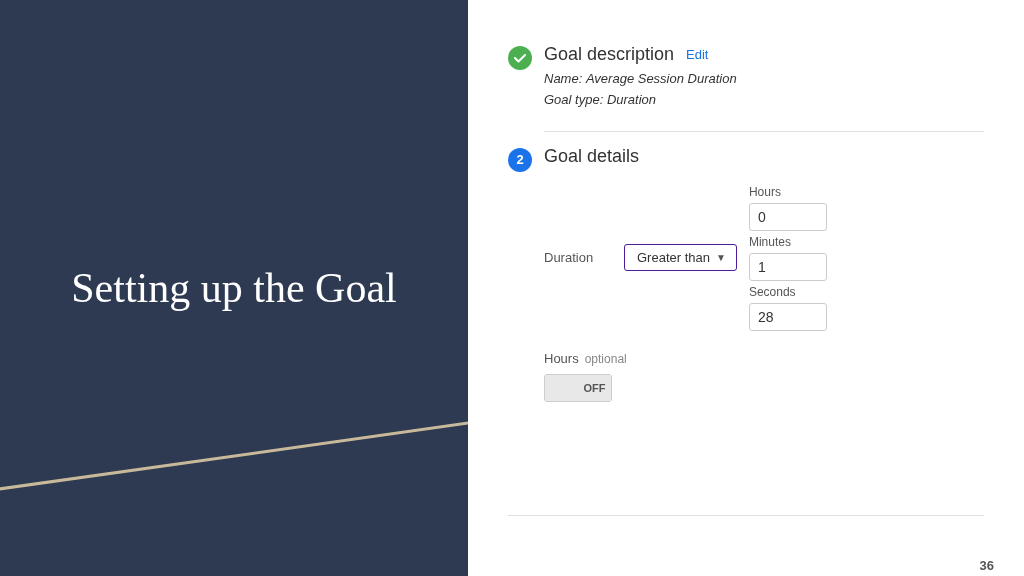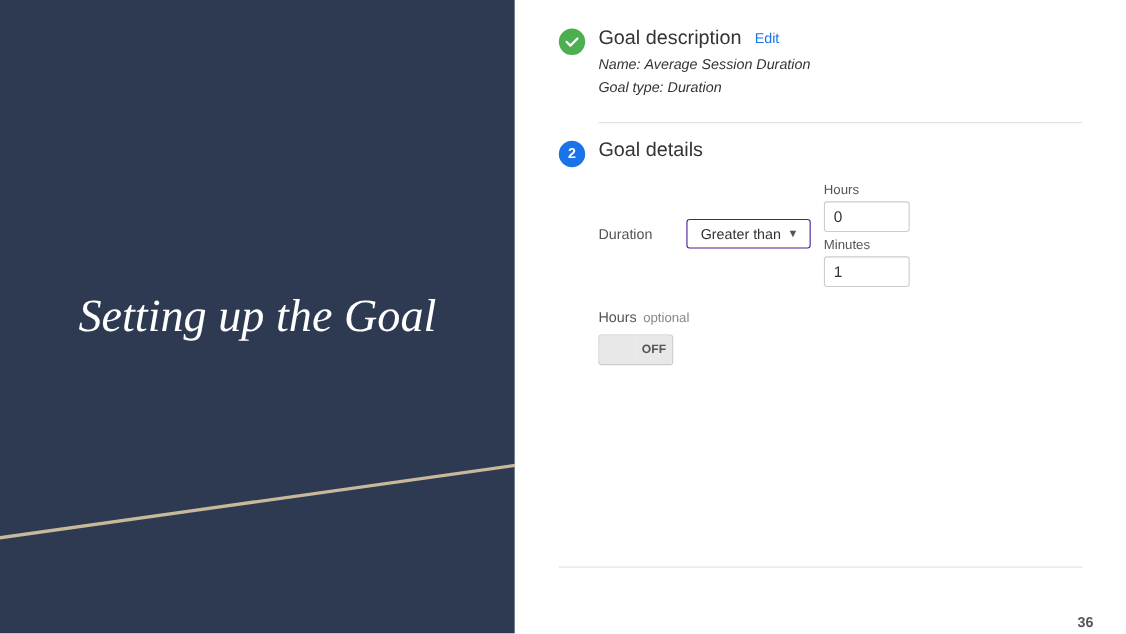--- a/index.html
+++ b/index.html
@@ -28,35 +28,34 @@
       bottom: 80px;
       left: -40px;
       width: 600px;
       height: 3px;
       background: #c8b99a;
       transform: rotate(-8deg);
       transform-origin: left center;
     }
     .slide-title {
       font-family: Georgia, 'Times New Roman', serif;
-      font-style: italic;
       font-size: 42px;
       color: #ffffff;
       font-weight: 400;
       line-height: 1.2;
       text-align: left;
       padding: 0 40px;
     }
 
     
     .right-panel {
       width: 556px;
       height: 576px;
       background: #ffffff;
-      padding: 24px 40px 30px 40px;
+      padding: 44px 40px 30px 40px;
       position: relative;
     }
 
     
     .section-goal-desc {
       display: flex;
       align-items: flex-start;
       margin-bottom: 20px;
     }
     .check-icon {
@@ -331,20 +330,24 @@
         </button>
         <div class="time-cols">
           <div class="time-col">
             <span class="time-col-header">Hours</span>
             <input class="time-input" type="text" value="0" style="">
           </div>
           <div class="time-col">
             <span class="time-col-header">Minutes</span>
             <input class="time-input" type="text" value="1" style="">
           </div>
+          <div class="time-col">
+            <span class="time-col-header">Seconds</span>
+            <input class="time-input" type="text" value="28" style="">
+          </div>
         </div>
       </div>
 
       <div class="value-row">
         <div class="value-label-group">
           <span class="value-label">Hours</span>
           <span class="optional-label">optional</span>
         </div>
       </div>
 

